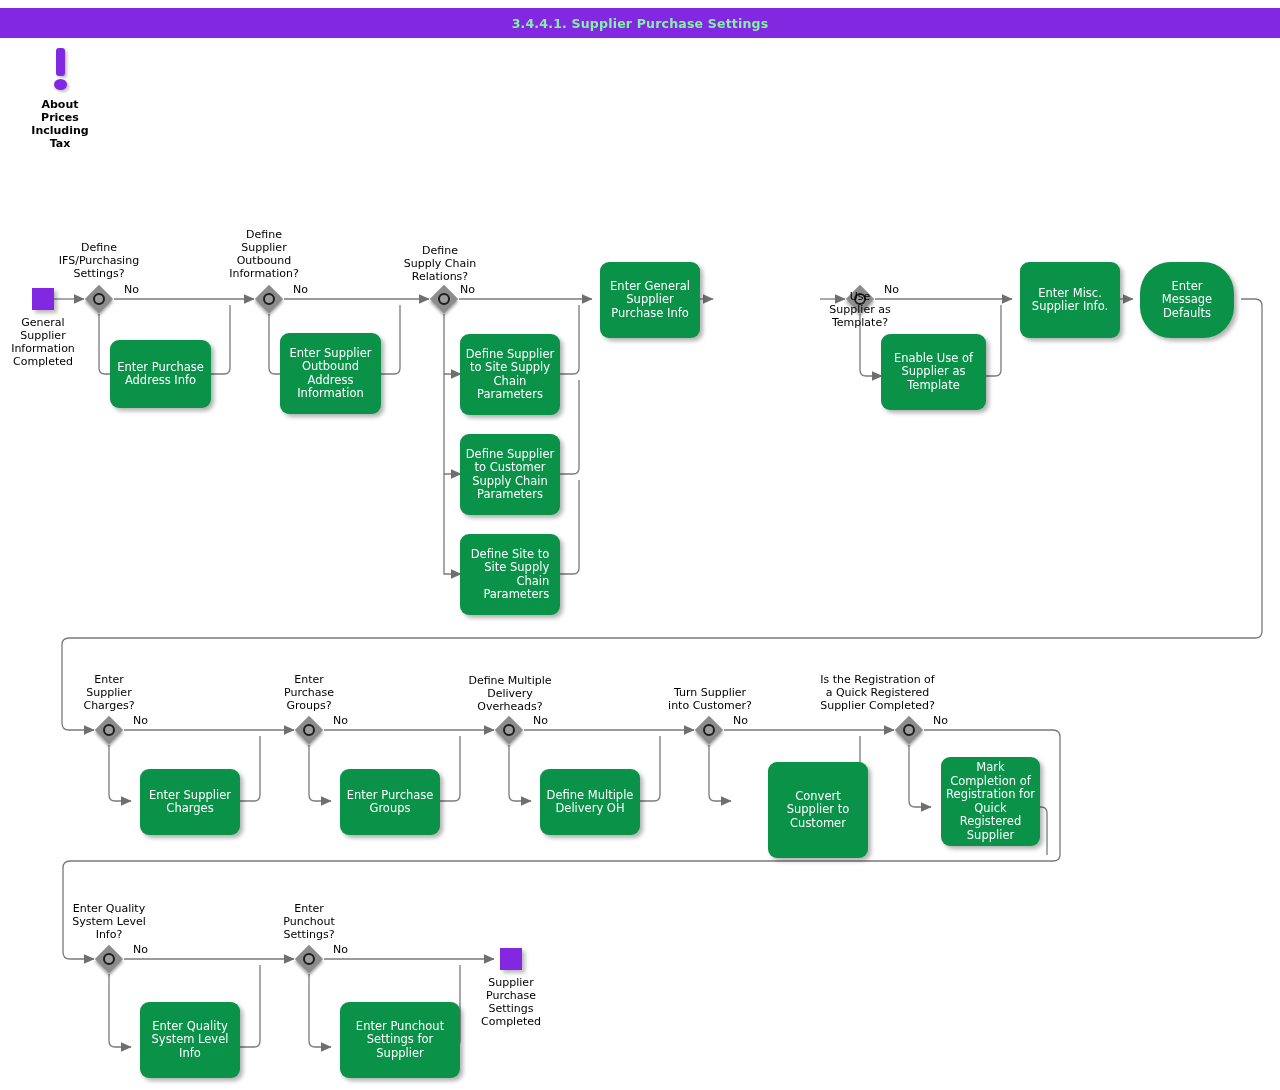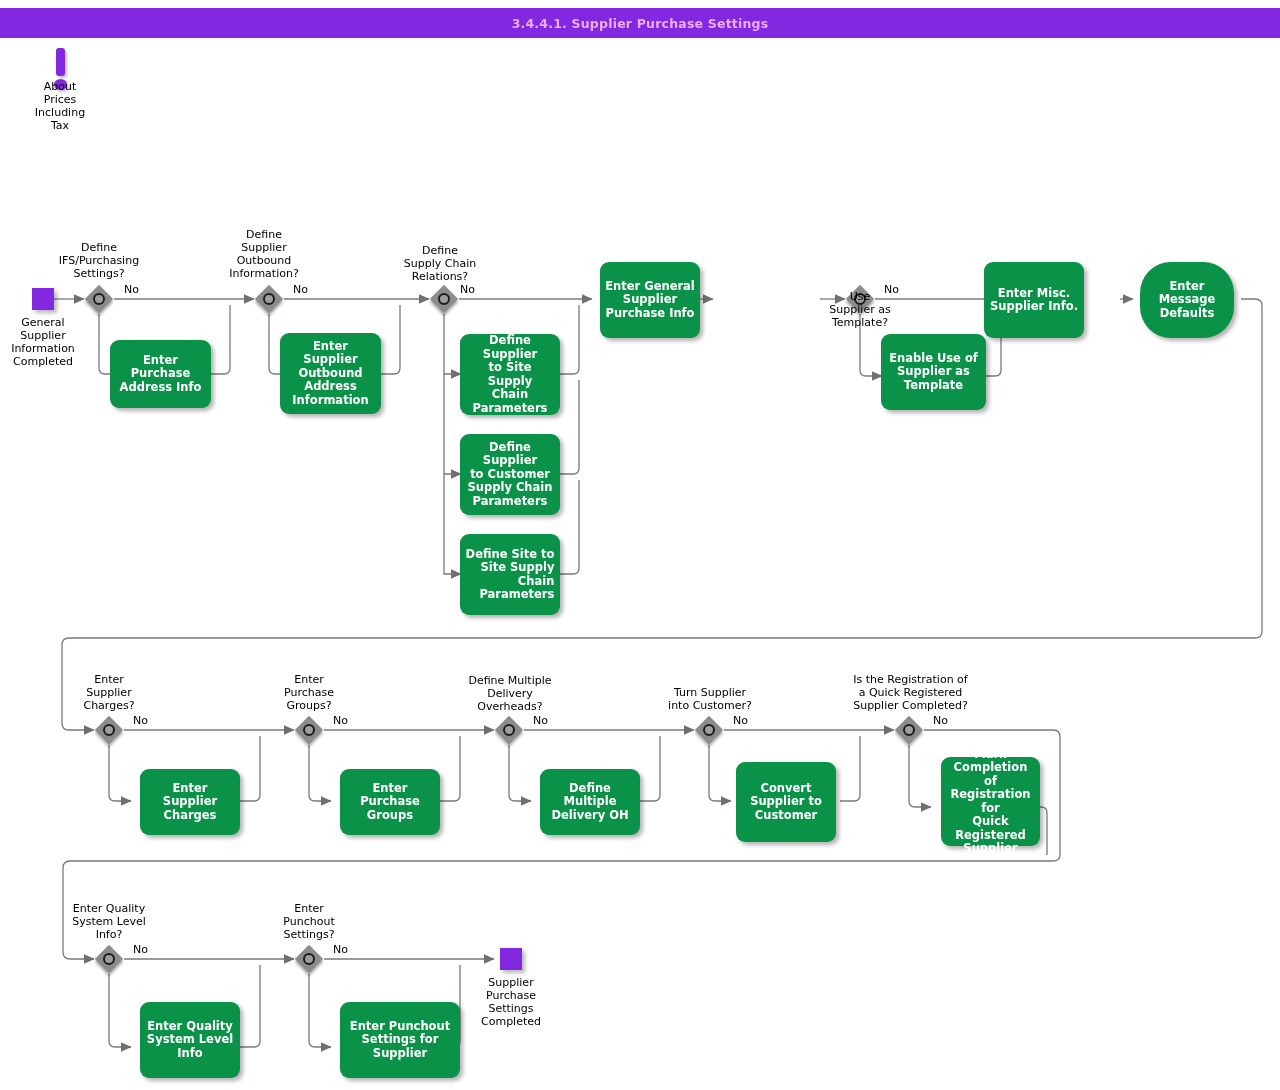--- a/index.html
+++ b/index.html
@@ -6,29 +6,29 @@
   body{
     width:1280px;height:1090px;
     background:#ffffff;
     font-family:"DejaVu Sans", sans-serif;
     position:relative;
     overflow:hidden;
   }
   #canvas{position:absolute;left:0;top:0;width:1280px;height:1090px;}
   .titlebar{
     position:absolute;left:0;top:8px;width:1280px;height:30px;
-    background:#8228e0;color:#f0abfc;
+    background:#8228e0;color:#86efac;
     font-weight:bold;font-size:12.5px;
     display:flex;align-items:center;justify-content:center;
     letter-spacing:.2px;
   }
   svg.wires{position:absolute;left:0;top:0;width:1280px;height:1090px;pointer-events:none;}
 
   
-  .node{position:absolute;box-sizing:border-box;font-weight:bold;}
+  .node{position:absolute;box-sizing:border-box;}
 
   .task{
     background:#0a9348;
     color:#ffffff;
     border-radius:9px;
     display:flex;align-items:center;justify-content:center;
     text-align:center;
     font-size:11.5px;line-height:13.5px;
     padding:3px 5px;
     box-shadow:3px 3px 4px rgba(0,0,0,0.30);
@@ -151,21 +151,21 @@
       <path d="M324,959 L494,959" marker-end="url(#ah)"></path>
       <path d="M309,974 L309,1041 Q309,1047 315,1047 L331,1047" marker-end="url(#ah)"></path>
       <path d="M440,1047 L454,1047 Q460,1047 460,1041 L460,965"></path>
     </g>
   </svg>
 
   <div class="infoicon" style="left:48px;top:48px;">
     <div class="bar"></div>
     <div class="dot"></div>
   </div>
-  <div class="caption" style="left:10px;top:80px;width:100px;">About<br>Prices<br>Including<br>Tax</div>
+  <div class="caption" style="left:10px;top:98px;width:100px;font-weight:bold;">About<br>Prices<br>Including<br>Tax</div>
 
   <div class="node startend" style="left:32px;top:288px;"></div>
   <div class="caption" style="left:-7px;top:316px;width:100px;">General<br>Supplier<br>Information<br>Completed</div>
 
   <div class="node startend" style="left:500px;top:948px;"></div>
   <div class="caption" style="left:461px;top:976px;width:100px;">Supplier<br>Purchase<br>Settings<br>Completed</div>
 
   <div class="node decision" style="left:85px;top:285px;">
     <div class="dshape"></div>
     <div class="dcirc"></div>
@@ -199,21 +199,21 @@
 
   <div class="node decision" style="left:846px;top:285px;">
     <div class="dshape"></div>
     <div class="dcirc"></div>
   </div>
   <div class="caption" style="left:810px;top:248px;width:100px;margin-top:42px;">Use<br>Supplier as<br>Template?</div>
   <div class="yeslabel" style="left:884px;top:283px;">No</div>
 
   <div class="node task" style="left:881px;top:334px;width:105px;height:76px;">Enable Use of<br>Supplier as<br>Template</div>
 
-  <div class="node task" style="left:984px;top:262px;width:100px;height:76px;">Enter Misc.<br>Supplier Info.</div>
+  <div class="node task" style="left:1020px;top:262px;width:100px;height:76px;">Enter Misc.<br>Supplier Info.</div>
   <div class="node task" style="left:1140px;top:262px;width:94px;height:76px;border-radius:31px;">Enter Message<br>Defaults</div>
 
   <div class="node decision" style="left:95px;top:716px;">
     <div class="dshape"></div>
     <div class="dcirc"></div>
   </div>
   <div class="caption" style="left:59px;top:673px;width:100px;">Enter<br>Supplier<br>Charges?</div>
   <div class="yeslabel" style="left:133px;top:714px;">No</div>
 
   <div class="node task" style="left:140px;top:769px;width:100px;height:66px;">Enter Supplier<br>Charges</div>
@@ -236,27 +236,27 @@
 
   <div class="node task" style="left:540px;top:769px;width:100px;height:66px;">Define Multiple<br>Delivery OH</div>
 
   <div class="node decision" style="left:695px;top:716px;">
     <div class="dshape"></div>
     <div class="dcirc"></div>
   </div>
   <div class="caption" style="left:645px;top:686px;width:130px;">Turn Supplier<br>into Customer?</div>
   <div class="yeslabel" style="left:733px;top:714px;">No</div>
 
-  <div class="node task" style="left:736px;top:762px;width:100px;height:80px;">Convert<br>Supplier to<br>Customer</div>
+  <div class="node task" style="left:768px;top:762px;width:100px;height:96px;">Convert<br>Supplier to<br>Customer</div>
 
   <div class="node decision" style="left:895px;top:716px;">
     <div class="dshape"></div>
     <div class="dcirc"></div>
   </div>
-  <div class="caption" style="left:833px;top:673px;width:155px;">Is the Registration of<br>a Quick Registered<br>Supplier Completed?</div>
+  <div class="caption" style="left:800px;top:673px;width:155px;">Is the Registration of<br>a Quick Registered<br>Supplier Completed?</div>
   <div class="yeslabel" style="left:933px;top:714px;">No</div>
 
   <div class="node task" style="left:941px;top:757px;width:99px;height:89px;">Mark<br>Completion of<br>Registration for<br>Quick<br>Registered<br>Supplier</div>
 
   <div class="node decision" style="left:95px;top:945px;">
     <div class="dshape"></div>
     <div class="dcirc"></div>
   </div>
   <div class="caption" style="left:49px;top:902px;width:120px;">Enter Quality<br>System Level<br>Info?</div>
   <div class="yeslabel" style="left:133px;top:943px;">No</div>

